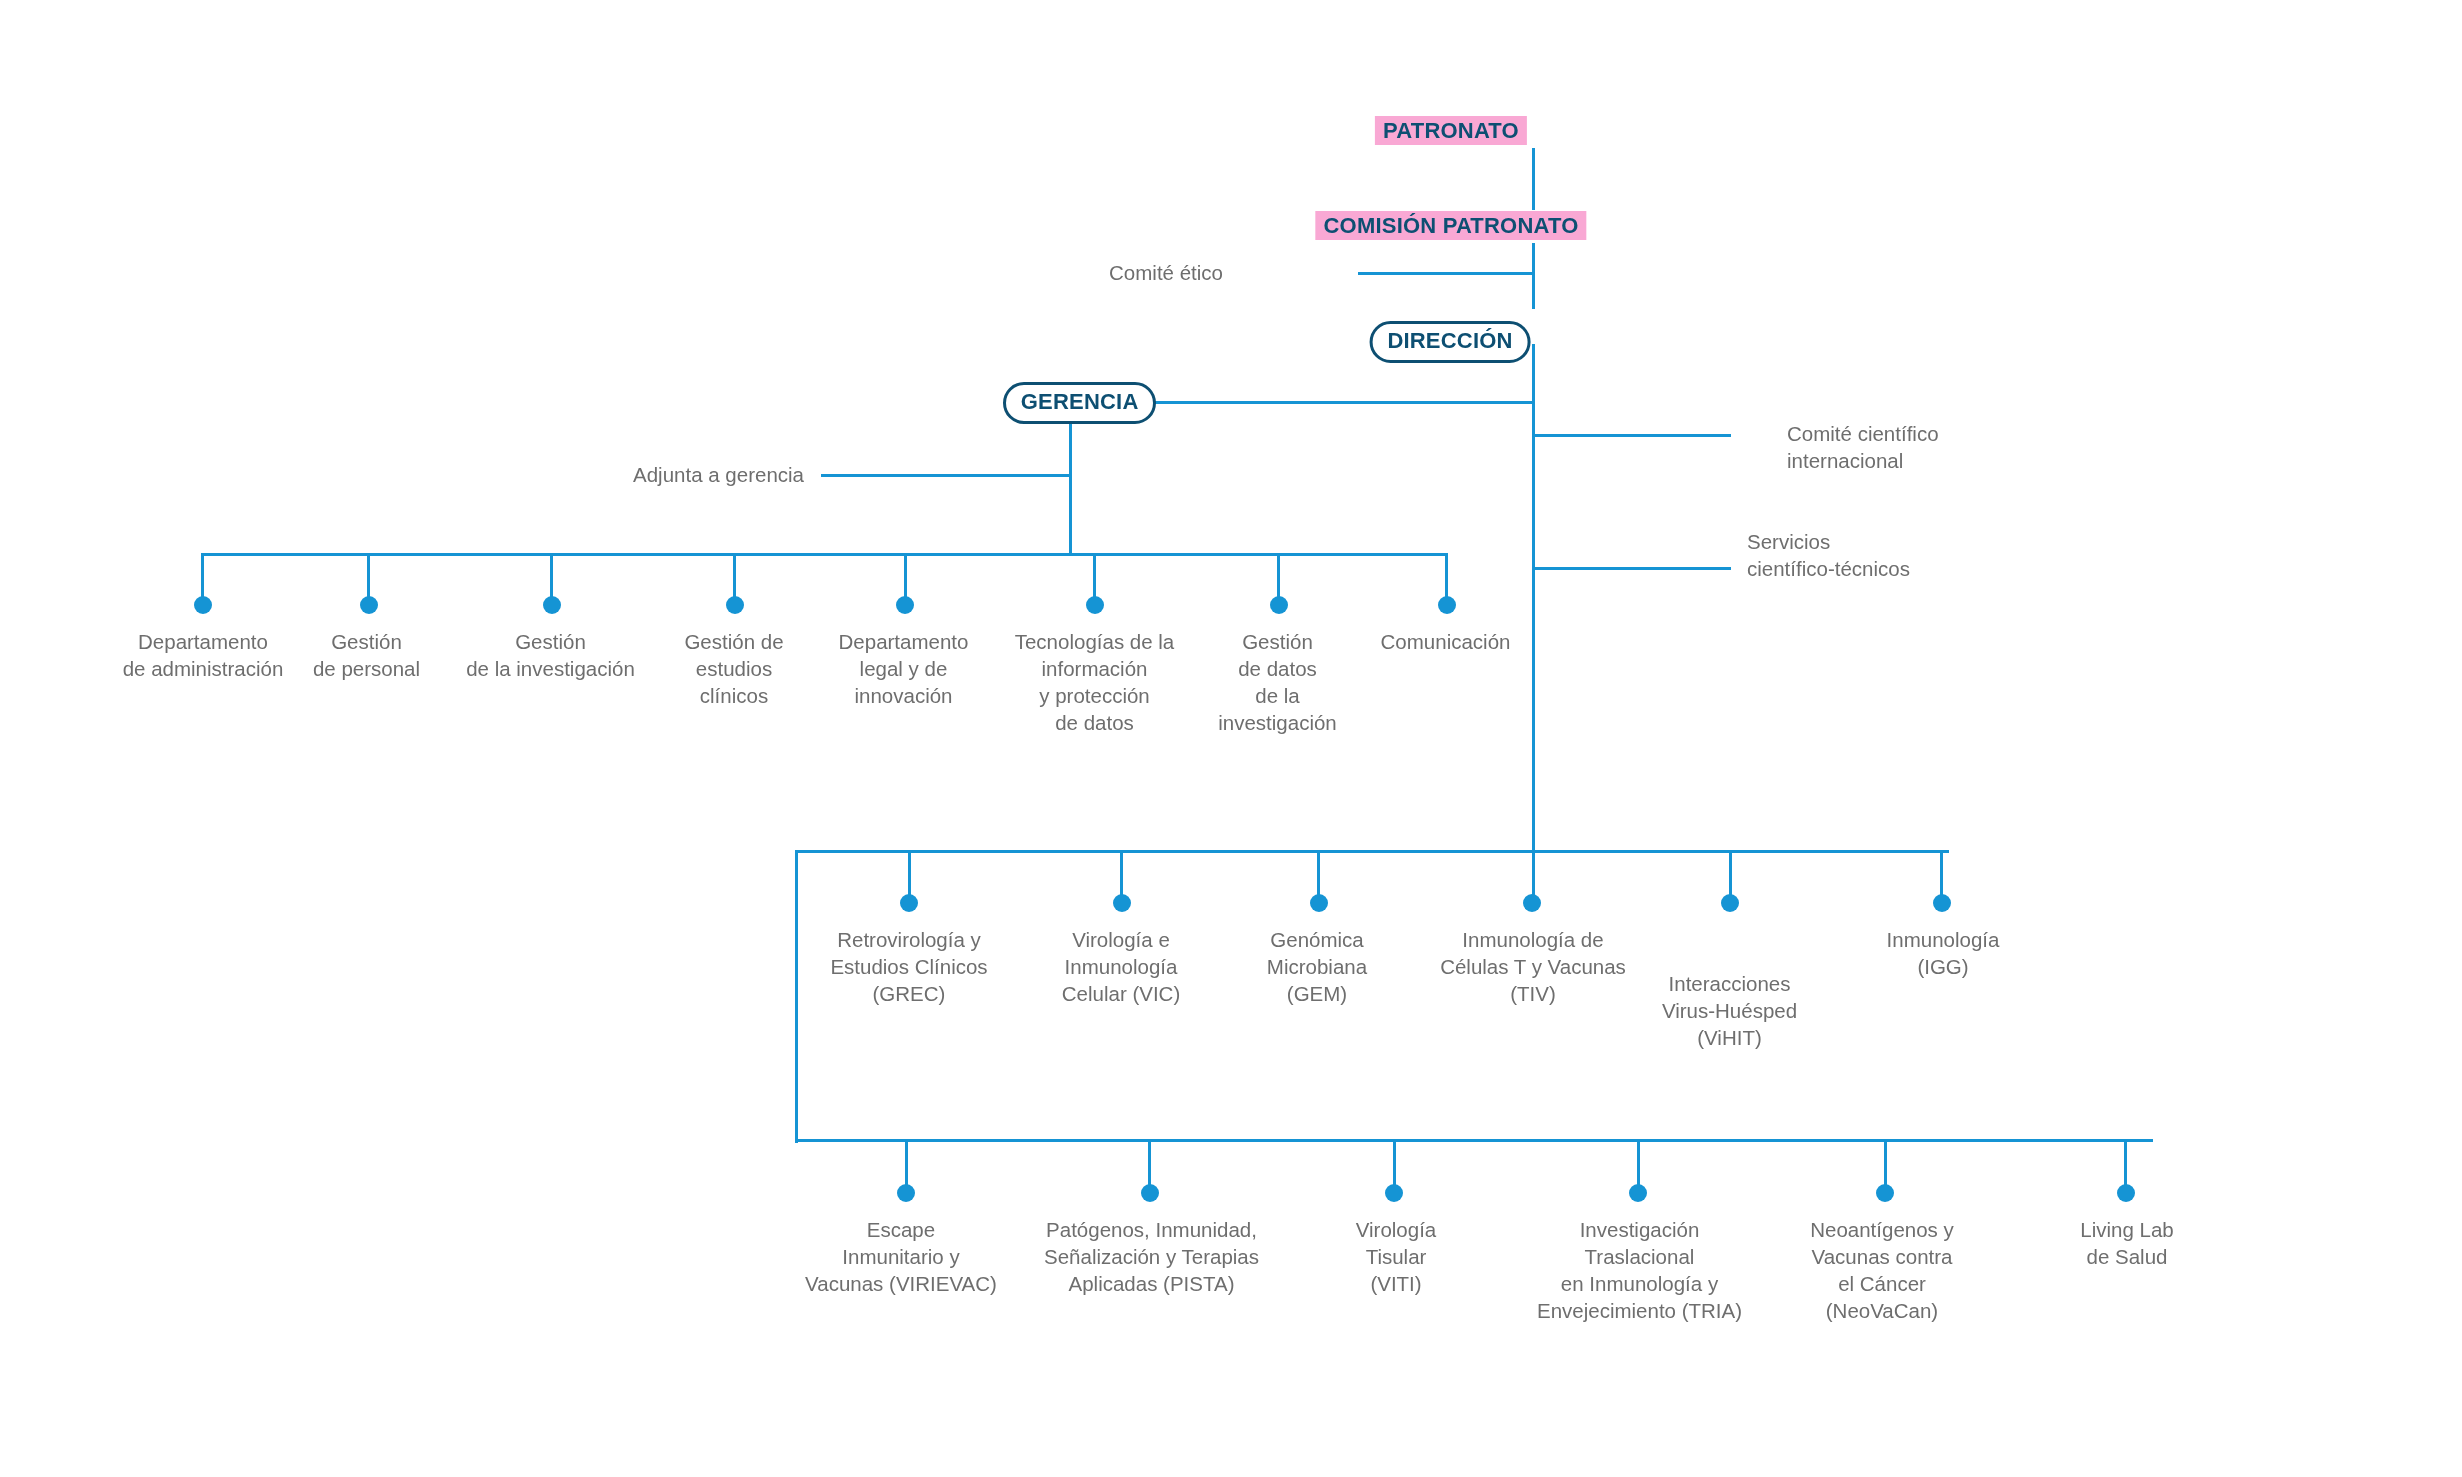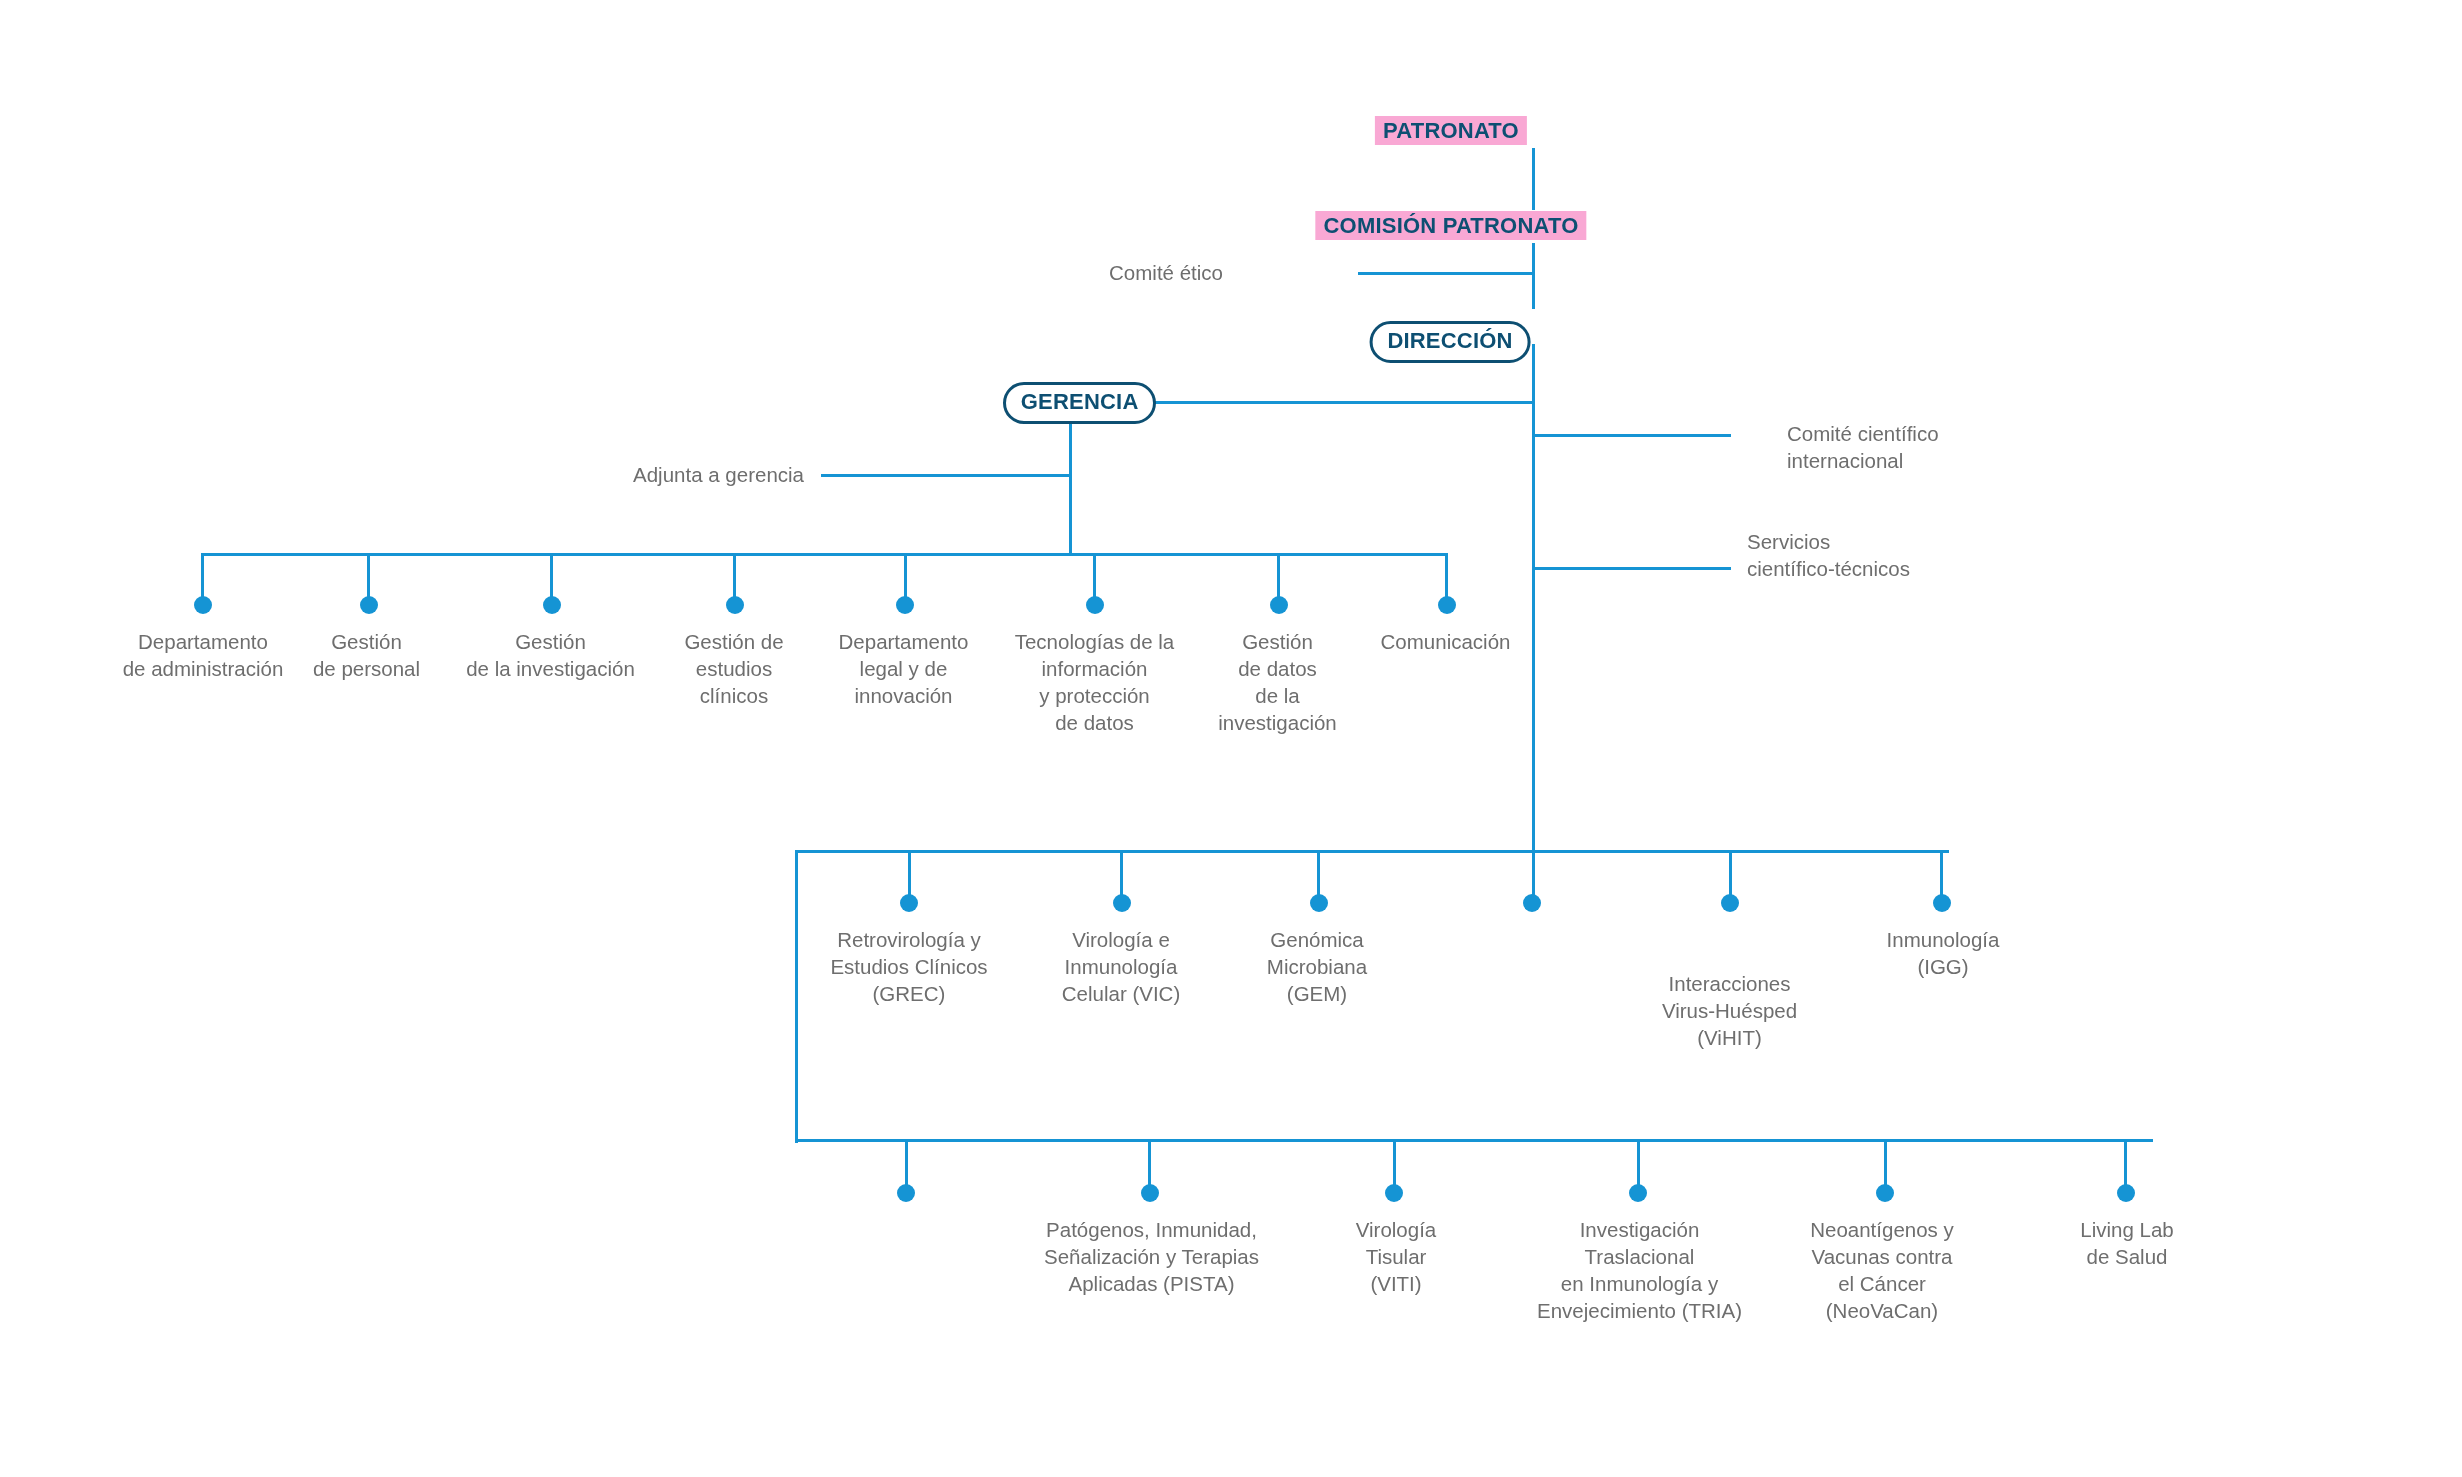--- a/index.html
+++ b/index.html
@@ -168,36 +168,42 @@
 Inmunología
 Celular (VIC)</div>
 
   <div class="vline" style="left:1317px;top:850px;height:49px;"></div>
   <div class="dot" style="left:1310px;top:894px;"></div>
   <div class="leaf" style="left:1226px;top:926px;width:182px;">Genómica
 Microbiana
 (GEM)</div>
 
   <div class="dot" style="left:1523px;top:894px;"></div>
+  <div class="leaf" style="left:1413px;top:926px;width:240px;">Inmunología de
+Células T y Vacunas
+(TIV)</div>
 
   <div class="vline" style="left:1729px;top:850px;height:49px;"></div>
   <div class="dot" style="left:1721px;top:894px;"></div>
   <div class="leaf" style="left:1627px;top:926px;width:205px;margin-top:44px;">Interacciones
 Virus-Huésped
 (ViHIT)</div>
 
   <div class="vline" style="left:1940px;top:850px;height:49px;"></div>
   <div class="dot" style="left:1933px;top:894px;"></div>
   <div class="leaf" style="left:1852px;top:926px;width:182px;">Inmunología
 (IGG)</div>
 
   <div class="hline" style="left:795px;top:1139px;width:1358px;"></div>
 
   <div class="vline" style="left:905px;top:1139px;height:49px;"></div>
   <div class="dot" style="left:897px;top:1184px;"></div>
+  <div class="leaf" style="left:778px;top:1216px;width:246px;">Escape
+Inmunitario y
+Vacunas (VIRIEVAC)</div>
 
   <div class="vline" style="left:1148px;top:1139px;height:49px;"></div>
   <div class="dot" style="left:1141px;top:1184px;"></div>
   <div class="leaf" style="left:1008px;top:1216px;width:287px;">Patógenos, Inmunidad,
 Señalización y Terapias
 Aplicadas (PISTA)</div>
 
   <div class="vline" style="left:1393px;top:1139px;height:49px;"></div>
   <div class="dot" style="left:1385px;top:1184px;"></div>
   <div class="leaf" style="left:1305px;top:1216px;width:182px;">Virología

